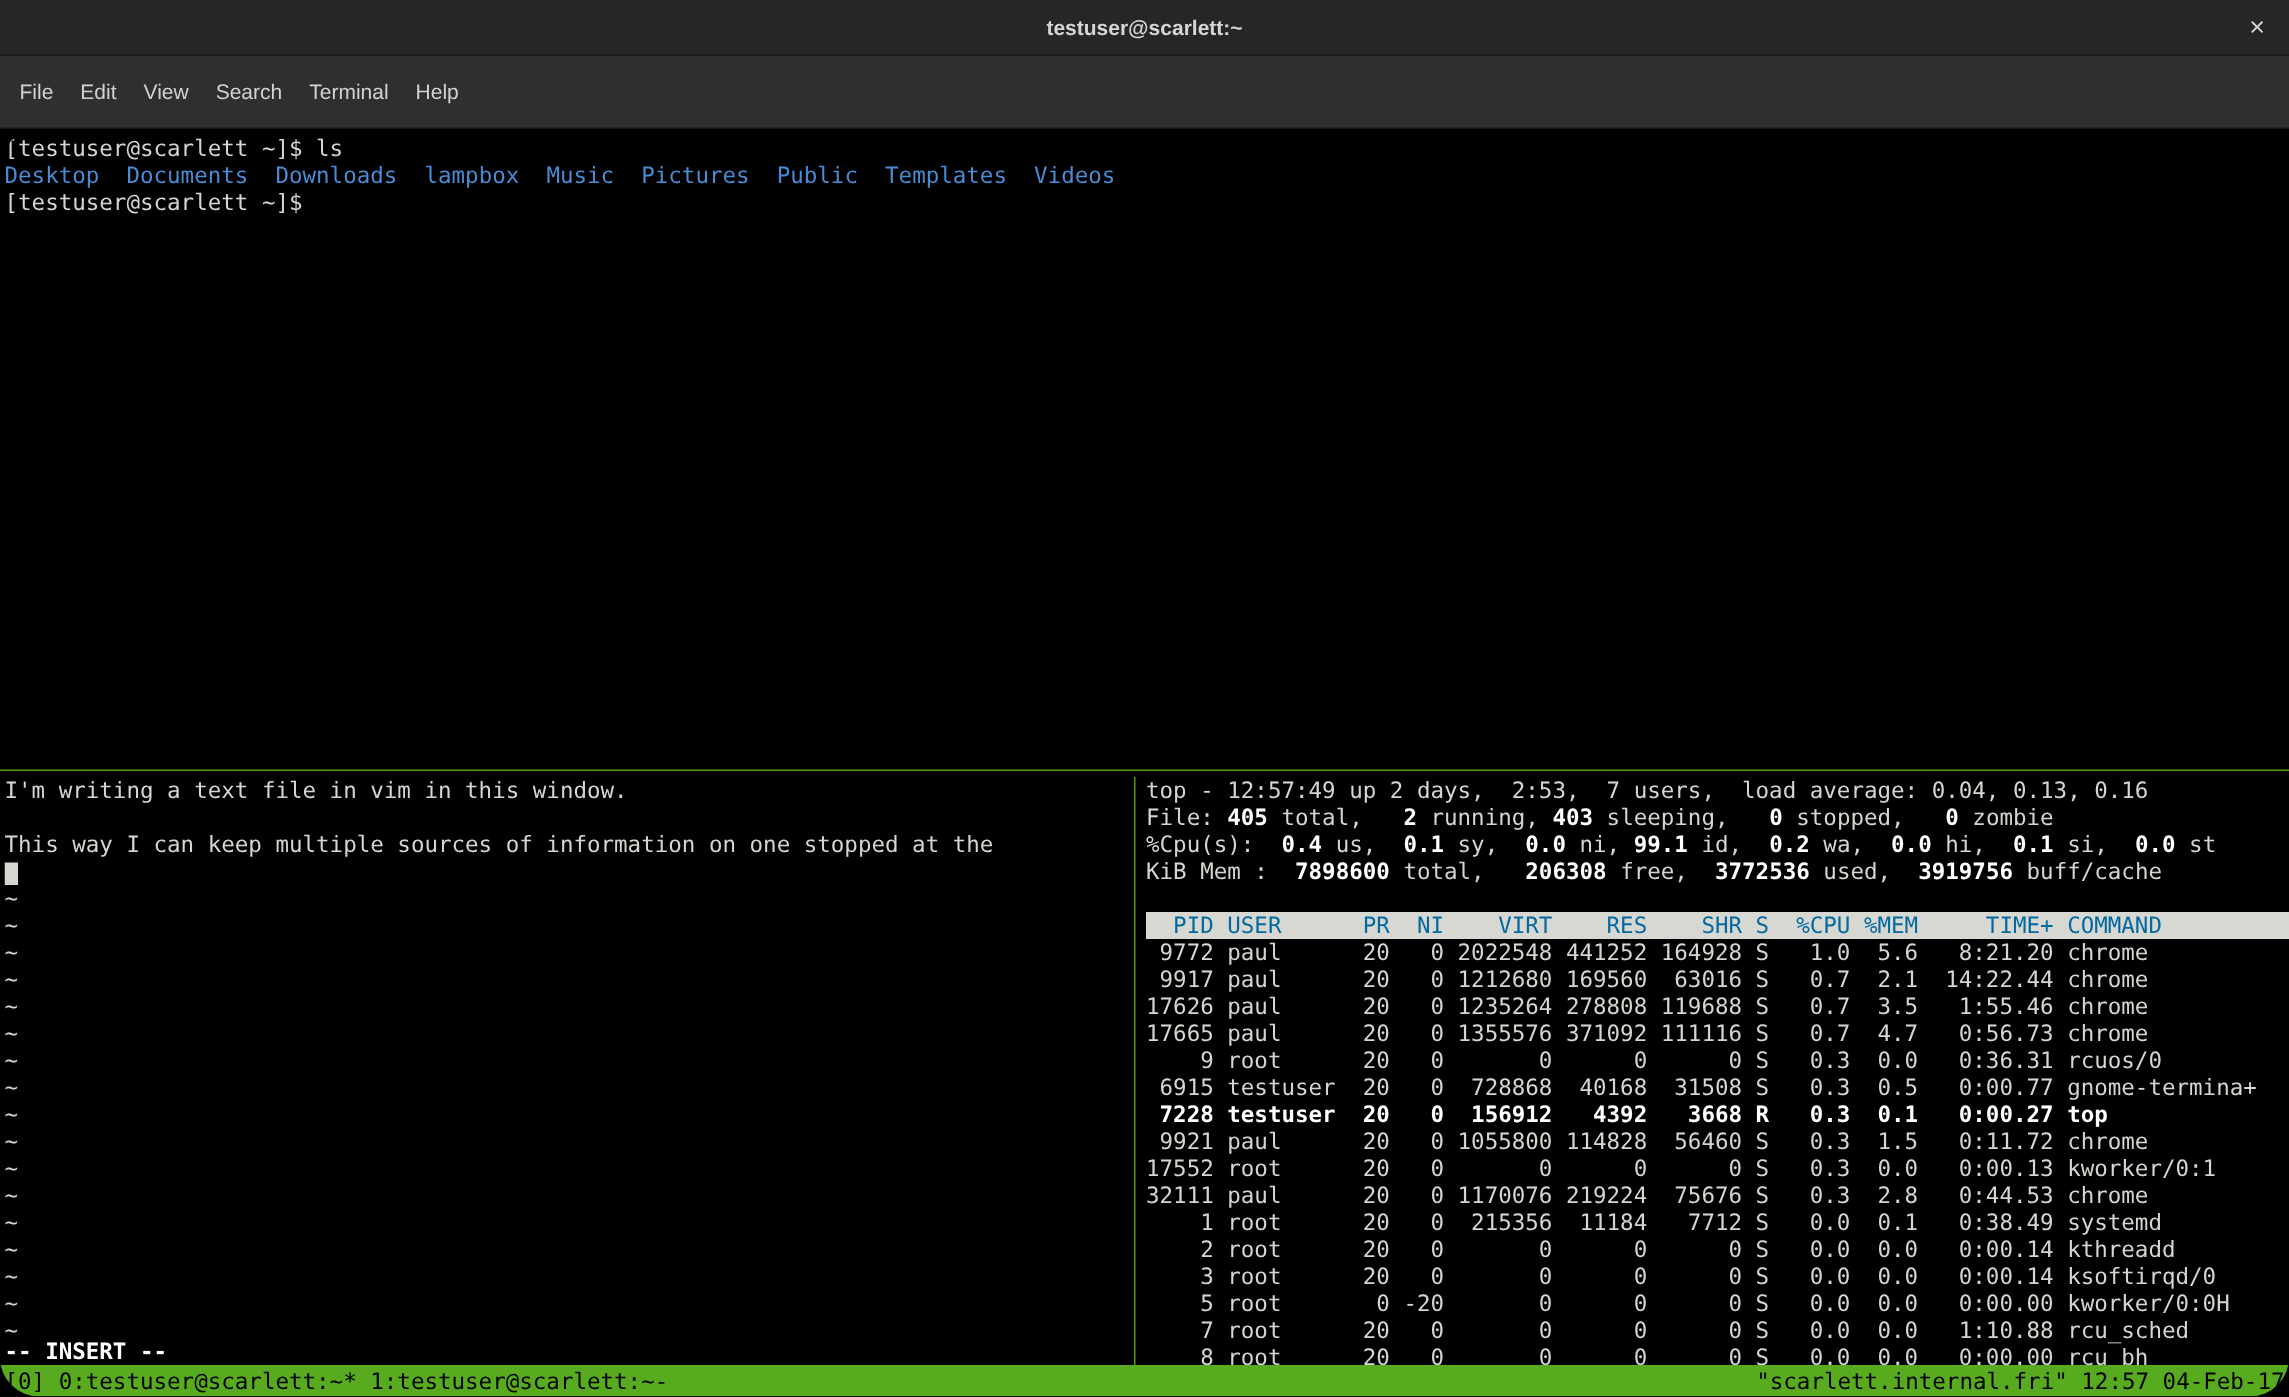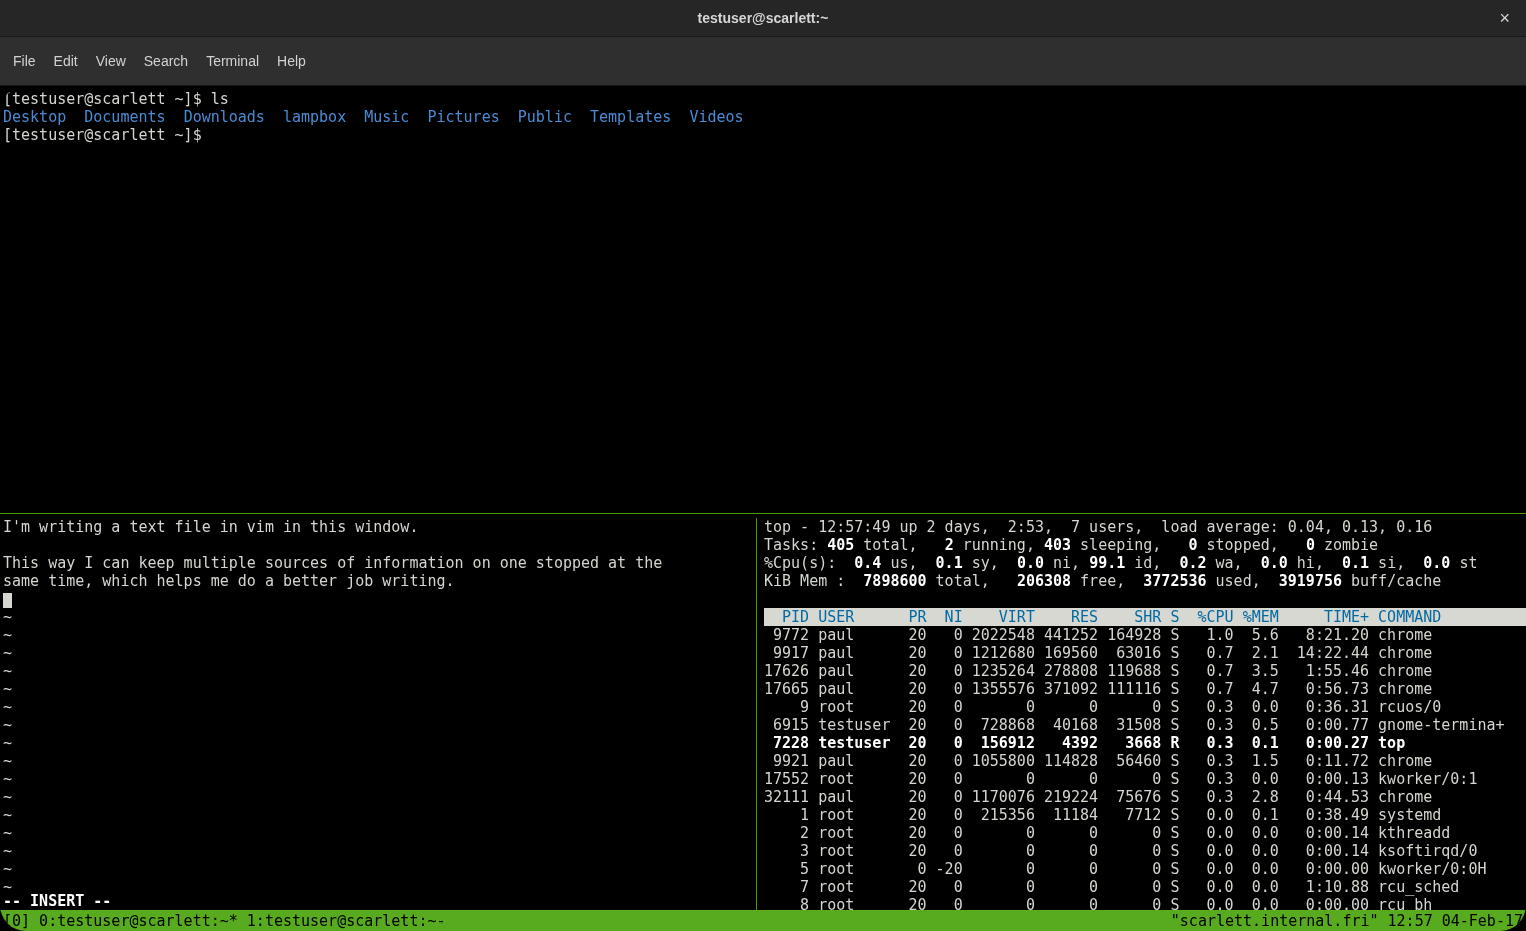--- a/index.html
+++ b/index.html
@@ -75,21 +75,20 @@
 
     <div class="h-divider"></div>
 
     <div class="pane-bottom">
 
       <div class="pane-vim">
         <div class="vim-body">
             <div class="tline">I'm writing a text file in vim in this window.</div>
             <div class="tline"></div>
             <div class="tline">This way I can keep multiple sources of information on one stopped at the</div>
-            <div class="tline">same time, which helps me do a better job writing.</div>
             <div class="tline"><span class="cursor-block"></span></div>
             <div class="tline">~</div>
             <div class="tline">~</div>
             <div class="tline">~</div>
             <div class="tline">~</div>
             <div class="tline">~</div>
             <div class="tline">~</div>
             <div class="tline">~</div>
             <div class="tline">~</div>
             <div class="tline">~</div>
@@ -103,21 +102,21 @@
             <div class="tline">~</div>
           </div>
         <div class="vim-status">-- INSERT --</div>
       </div>
 
       <div class="v-divider"></div>
 
       <div class="pane-top">
         <div>
             <div class="tline"><span>top - 12:57:49 up 2 days,  2:53,  7 users,  load average: 0.04, 0.13, 0.16</span></div>
-            <div class="tline"><span>Tasks: </span><span class="b">405</span><span> total,   </span><span class="b">2</span><span> running, </span><span class="b">403</span><span> sleeping,   </span><span class="b">0</span><span> stopped,   </span><span class="b">0</span><span> zombie</span></div>
+            <div class="tline"><span>File: </span><span class="b">405</span><span> total,   </span><span class="b">2</span><span> running, </span><span class="b">403</span><span> sleeping,   </span><span class="b">0</span><span> stopped,   </span><span class="b">0</span><span> zombie</span></div>
             <div class="tline"><span>%Cpu(s):  </span><span class="b">0.4</span><span> us,  </span><span class="b">0.1</span><span> sy,  </span><span class="b">0.0</span><span> ni, </span><span class="b">99.1</span><span> id,  </span><span class="b">0.2</span><span> wa,  </span><span class="b">0.0</span><span> hi,  </span><span class="b">0.1</span><span> si,  </span><span class="b">0.0</span><span> st</span></div>
             <div class="tline"><span>KiB Mem :  </span><span class="b">7898600</span><span> total,   </span><span class="b">206308</span><span> free,  </span><span class="b">3772536</span><span> used,  </span><span class="b">3919756</span><span> buff/cache</span></div>
           </div>
         <div class="tline"></div>
         <div class="tline proc-header">  PID USER      PR  NI    VIRT    RES    SHR S  %CPU %MEM     TIME+ COMMAND </div>
         <div>
             <div class="tline"> 9772 paul      20   0 2022548 441252 164928 S   1.0  5.6   8:21.20 chrome</div>
             <div class="tline"> 9917 paul      20   0 1212680 169560  63016 S   0.7  2.1  14:22.44 chrome</div>
             <div class="tline">17626 paul      20   0 1235264 278808 119688 S   0.7  3.5   1:55.46 chrome</div>
             <div class="tline">17665 paul      20   0 1355576 371092 111116 S   0.7  4.7   0:56.73 chrome</div>

